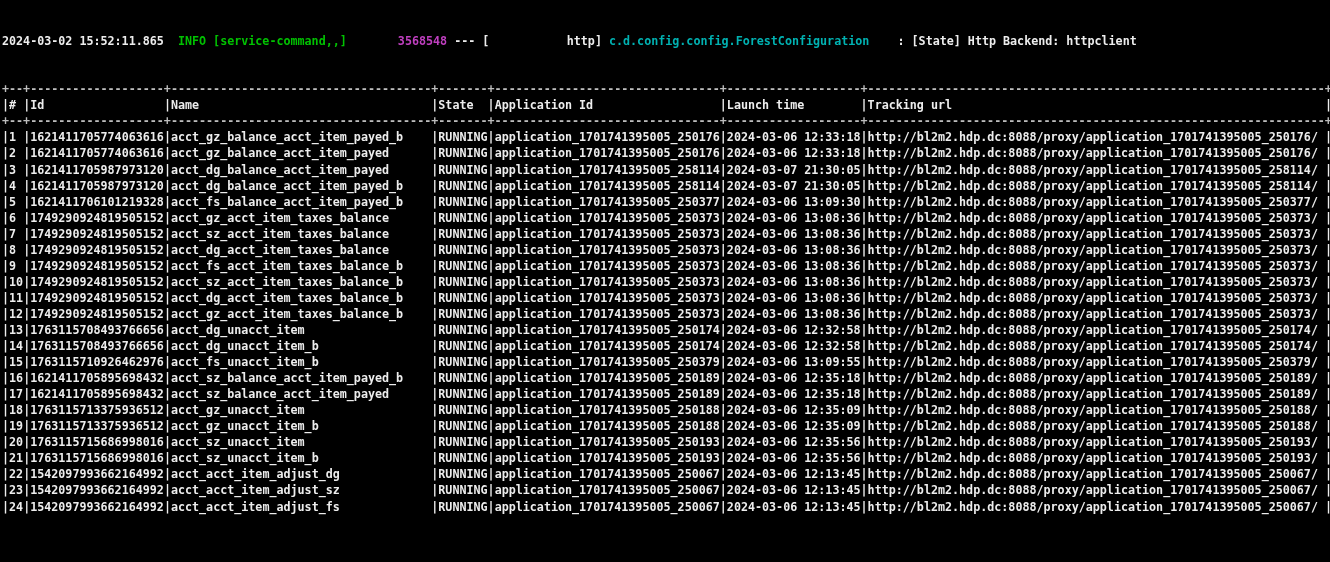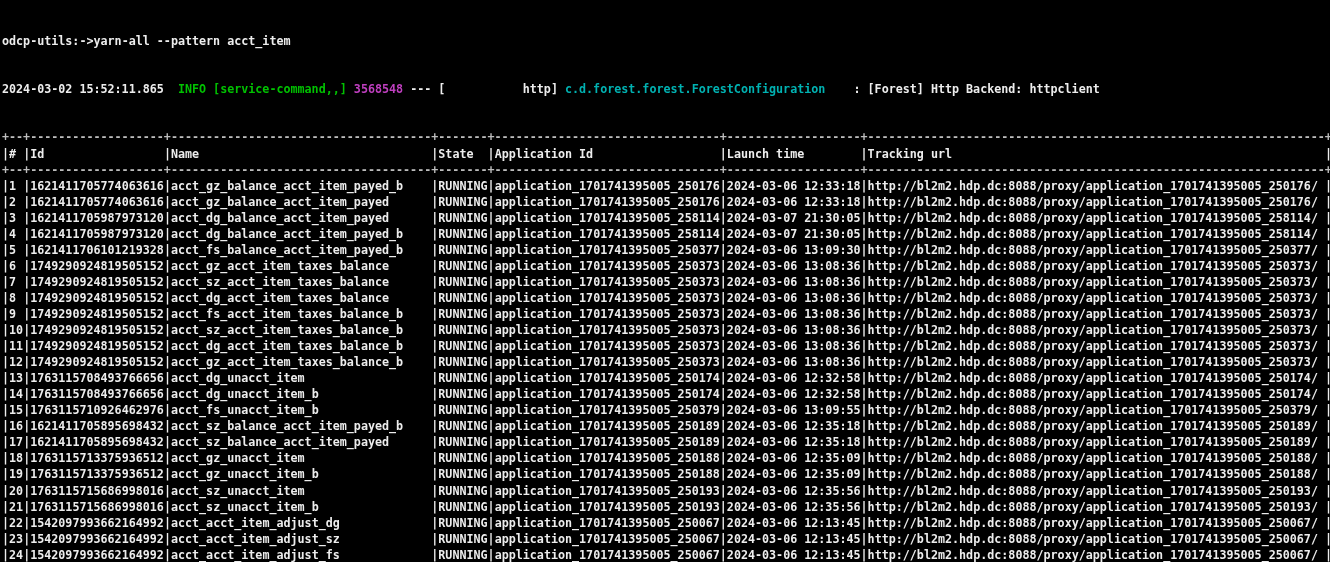--- a/index.html
+++ b/index.html
@@ -14,24 +14,23 @@
     font-family: "DejaVu Sans Mono", "Liberation Mono", monospace;
     font-size: 11.7px;
     font-weight: bold;
     line-height: 16.057px;
     color: #ededed;
     white-space: pre;
     cursor: text;
   }
   .line { height: 16.057px; white-space: pre; }
   .green   { color: #00c200; }
-  .magenta { color: #bf3fbf; }
+  .magenta { color: #bf3fbf; margin-left: 44px; }
   .cyan    { color: #00b2b2; }
   .dim     { color: #bdbdbd; }
 </style>
 </head>
 <body>
 
 <div class="terminal">
-  <div class="line"><span>odcp-utils:-&gt;</span><span>yarn-all --pattern acct_item</span></div>
-  <div class="line" id="log-line"><span>2024-03-02 15:52:11.865</span><span class="green">  INFO </span><span class="green">[service-command,,]</span><span> </span><span class="magenta">3568548</span><span> --- [           http] </span><span class="cyan">c.d.forest.forest.ForestConfiguration   </span><span> : </span><span>[Forest] Http Backend: httpclient</span></div>
+  <div class="line" id="log-line"><span>2024-03-02 15:52:11.865</span><span class="green">  INFO </span><span class="green">[service-command,,]</span><span> </span><span class="magenta">3568548</span><span> --- [           http] </span><span class="cyan">c.d.config.config.ForestConfiguration   </span><span> : </span><span>[State] Http Backend: httpclient</span></div>
   <div id="yarn-table"><div class="line"><span class="dim">+--+-------------------+-------------------------------------+-------+--------------------------------+-------------------+-----------------------------------------------------------------+</span></div><div class="line"><span>|</span><span># </span><span>|</span><span>Id                 </span><span>|</span><span>Name                                 </span><span>|</span><span>State  </span><span>|</span><span>Application Id                  </span><span>|</span><span>Launch time        </span><span>|</span><span>Tracking url                                                     </span><span>|</span></div><div class="line"><span class="dim">+--+-------------------+-------------------------------------+-------+--------------------------------+-------------------+-----------------------------------------------------------------+</span></div><div class="line"><span>|</span><span>1 </span><span>|</span><span>1621411705774063616</span><span>|</span><span>acct_gz_balance_acct_item_payed_b    </span><span>|</span><span>RUNNING</span><span>|</span><span>application_1701741395005_250176</span><span>|</span><span>2024-03-06 12:33:18</span><span>|</span><span>http://bl2m2.hdp.dc:8088/proxy/application_1701741395005_250176/ </span><span>|</span></div><div class="line"><span>|</span><span>2 </span><span>|</span><span>1621411705774063616</span><span>|</span><span>acct_gz_balance_acct_item_payed      </span><span>|</span><span>RUNNING</span><span>|</span><span>application_1701741395005_250176</span><span>|</span><span>2024-03-06 12:33:18</span><span>|</span><span>http://bl2m2.hdp.dc:8088/proxy/application_1701741395005_250176/ </span><span>|</span></div><div class="line"><span>|</span><span>3 </span><span>|</span><span>1621411705987973120</span><span>|</span><span>acct_dg_balance_acct_item_payed      </span><span>|</span><span>RUNNING</span><span>|</span><span>application_1701741395005_258114</span><span>|</span><span>2024-03-07 21:30:05</span><span>|</span><span>http://bl2m2.hdp.dc:8088/proxy/application_1701741395005_258114/ </span><span>|</span></div><div class="line"><span>|</span><span>4 </span><span>|</span><span>1621411705987973120</span><span>|</span><span>acct_dg_balance_acct_item_payed_b    </span><span>|</span><span>RUNNING</span><span>|</span><span>application_1701741395005_258114</span><span>|</span><span>2024-03-07 21:30:05</span><span>|</span><span>http://bl2m2.hdp.dc:8088/proxy/application_1701741395005_258114/ </span><span>|</span></div><div class="line"><span>|</span><span>5 </span><span>|</span><span>1621411706101219328</span><span>|</span><span>acct_fs_balance_acct_item_payed_b    </span><span>|</span><span>RUNNING</span><span>|</span><span>application_1701741395005_250377</span><span>|</span><span>2024-03-06 13:09:30</span><span>|</span><span>http://bl2m2.hdp.dc:8088/proxy/application_1701741395005_250377/ </span><span>|</span></div><div class="line"><span>|</span><span>6 </span><span>|</span><span>1749290924819505152</span><span>|</span><span>acct_gz_acct_item_taxes_balance      </span><span>|</span><span>RUNNING</span><span>|</span><span>application_1701741395005_250373</span><span>|</span><span>2024-03-06 13:08:36</span><span>|</span><span>http://bl2m2.hdp.dc:8088/proxy/application_1701741395005_250373/ </span><span>|</span></div><div class="line"><span>|</span><span>7 </span><span>|</span><span>1749290924819505152</span><span>|</span><span>acct_sz_acct_item_taxes_balance      </span><span>|</span><span>RUNNING</span><span>|</span><span>application_1701741395005_250373</span><span>|</span><span>2024-03-06 13:08:36</span><span>|</span><span>http://bl2m2.hdp.dc:8088/proxy/application_1701741395005_250373/ </span><span>|</span></div><div class="line"><span>|</span><span>8 </span><span>|</span><span>1749290924819505152</span><span>|</span><span>acct_dg_acct_item_taxes_balance      </span><span>|</span><span>RUNNING</span><span>|</span><span>application_1701741395005_250373</span><span>|</span><span>2024-03-06 13:08:36</span><span>|</span><span>http://bl2m2.hdp.dc:8088/proxy/application_1701741395005_250373/ </span><span>|</span></div><div class="line"><span>|</span><span>9 </span><span>|</span><span>1749290924819505152</span><span>|</span><span>acct_fs_acct_item_taxes_balance_b    </span><span>|</span><span>RUNNING</span><span>|</span><span>application_1701741395005_250373</span><span>|</span><span>2024-03-06 13:08:36</span><span>|</span><span>http://bl2m2.hdp.dc:8088/proxy/application_1701741395005_250373/ </span><span>|</span></div><div class="line"><span>|</span><span>10</span><span>|</span><span>1749290924819505152</span><span>|</span><span>acct_sz_acct_item_taxes_balance_b    </span><span>|</span><span>RUNNING</span><span>|</span><span>application_1701741395005_250373</span><span>|</span><span>2024-03-06 13:08:36</span><span>|</span><span>http://bl2m2.hdp.dc:8088/proxy/application_1701741395005_250373/ </span><span>|</span></div><div class="line"><span>|</span><span>11</span><span>|</span><span>1749290924819505152</span><span>|</span><span>acct_dg_acct_item_taxes_balance_b    </span><span>|</span><span>RUNNING</span><span>|</span><span>application_1701741395005_250373</span><span>|</span><span>2024-03-06 13:08:36</span><span>|</span><span>http://bl2m2.hdp.dc:8088/proxy/application_1701741395005_250373/ </span><span>|</span></div><div class="line"><span>|</span><span>12</span><span>|</span><span>1749290924819505152</span><span>|</span><span>acct_gz_acct_item_taxes_balance_b    </span><span>|</span><span>RUNNING</span><span>|</span><span>application_1701741395005_250373</span><span>|</span><span>2024-03-06 13:08:36</span><span>|</span><span>http://bl2m2.hdp.dc:8088/proxy/application_1701741395005_250373/ </span><span>|</span></div><div class="line"><span>|</span><span>13</span><span>|</span><span>1763115708493766656</span><span>|</span><span>acct_dg_unacct_item                  </span><span>|</span><span>RUNNING</span><span>|</span><span>application_1701741395005_250174</span><span>|</span><span>2024-03-06 12:32:58</span><span>|</span><span>http://bl2m2.hdp.dc:8088/proxy/application_1701741395005_250174/ </span><span>|</span></div><div class="line"><span>|</span><span>14</span><span>|</span><span>1763115708493766656</span><span>|</span><span>acct_dg_unacct_item_b                </span><span>|</span><span>RUNNING</span><span>|</span><span>application_1701741395005_250174</span><span>|</span><span>2024-03-06 12:32:58</span><span>|</span><span>http://bl2m2.hdp.dc:8088/proxy/application_1701741395005_250174/ </span><span>|</span></div><div class="line"><span>|</span><span>15</span><span>|</span><span>1763115710926462976</span><span>|</span><span>acct_fs_unacct_item_b                </span><span>|</span><span>RUNNING</span><span>|</span><span>application_1701741395005_250379</span><span>|</span><span>2024-03-06 13:09:55</span><span>|</span><span>http://bl2m2.hdp.dc:8088/proxy/application_1701741395005_250379/ </span><span>|</span></div><div class="line"><span>|</span><span>16</span><span>|</span><span>1621411705895698432</span><span>|</span><span>acct_sz_balance_acct_item_payed_b    </span><span>|</span><span>RUNNING</span><span>|</span><span>application_1701741395005_250189</span><span>|</span><span>2024-03-06 12:35:18</span><span>|</span><span>http://bl2m2.hdp.dc:8088/proxy/application_1701741395005_250189/ </span><span>|</span></div><div class="line"><span>|</span><span>17</span><span>|</span><span>1621411705895698432</span><span>|</span><span>acct_sz_balance_acct_item_payed      </span><span>|</span><span>RUNNING</span><span>|</span><span>application_1701741395005_250189</span><span>|</span><span>2024-03-06 12:35:18</span><span>|</span><span>http://bl2m2.hdp.dc:8088/proxy/application_1701741395005_250189/ </span><span>|</span></div><div class="line"><span>|</span><span>18</span><span>|</span><span>1763115713375936512</span><span>|</span><span>acct_gz_unacct_item                  </span><span>|</span><span>RUNNING</span><span>|</span><span>application_1701741395005_250188</span><span>|</span><span>2024-03-06 12:35:09</span><span>|</span><span>http://bl2m2.hdp.dc:8088/proxy/application_1701741395005_250188/ </span><span>|</span></div><div class="line"><span>|</span><span>19</span><span>|</span><span>1763115713375936512</span><span>|</span><span>acct_gz_unacct_item_b                </span><span>|</span><span>RUNNING</span><span>|</span><span>application_1701741395005_250188</span><span>|</span><span>2024-03-06 12:35:09</span><span>|</span><span>http://bl2m2.hdp.dc:8088/proxy/application_1701741395005_250188/ </span><span>|</span></div><div class="line"><span>|</span><span>20</span><span>|</span><span>1763115715686998016</span><span>|</span><span>acct_sz_unacct_item                  </span><span>|</span><span>RUNNING</span><span>|</span><span>application_1701741395005_250193</span><span>|</span><span>2024-03-06 12:35:56</span><span>|</span><span>http://bl2m2.hdp.dc:8088/proxy/application_1701741395005_250193/ </span><span>|</span></div><div class="line"><span>|</span><span>21</span><span>|</span><span>1763115715686998016</span><span>|</span><span>acct_sz_unacct_item_b                </span><span>|</span><span>RUNNING</span><span>|</span><span>application_1701741395005_250193</span><span>|</span><span>2024-03-06 12:35:56</span><span>|</span><span>http://bl2m2.hdp.dc:8088/proxy/application_1701741395005_250193/ </span><span>|</span></div><div class="line"><span>|</span><span>22</span><span>|</span><span>1542097993662164992</span><span>|</span><span>acct_acct_item_adjust_dg             </span><span>|</span><span>RUNNING</span><span>|</span><span>application_1701741395005_250067</span><span>|</span><span>2024-03-06 12:13:45</span><span>|</span><span>http://bl2m2.hdp.dc:8088/proxy/application_1701741395005_250067/ </span><span>|</span></div><div class="line"><span>|</span><span>23</span><span>|</span><span>1542097993662164992</span><span>|</span><span>acct_acct_item_adjust_sz             </span><span>|</span><span>RUNNING</span><span>|</span><span>application_1701741395005_250067</span><span>|</span><span>2024-03-06 12:13:45</span><span>|</span><span>http://bl2m2.hdp.dc:8088/proxy/application_1701741395005_250067/ </span><span>|</span></div><div class="line"><span>|</span><span>24</span><span>|</span><span>1542097993662164992</span><span>|</span><span>acct_acct_item_adjust_fs             </span><span>|</span><span>RUNNING</span><span>|</span><span>application_1701741395005_250067</span><span>|</span><span>2024-03-06 12:13:45</span><span>|</span><span>http://bl2m2.hdp.dc:8088/proxy/application_1701741395005_250067/ </span><span>|</span></div></div>
 </div>
 
 </body></html>

